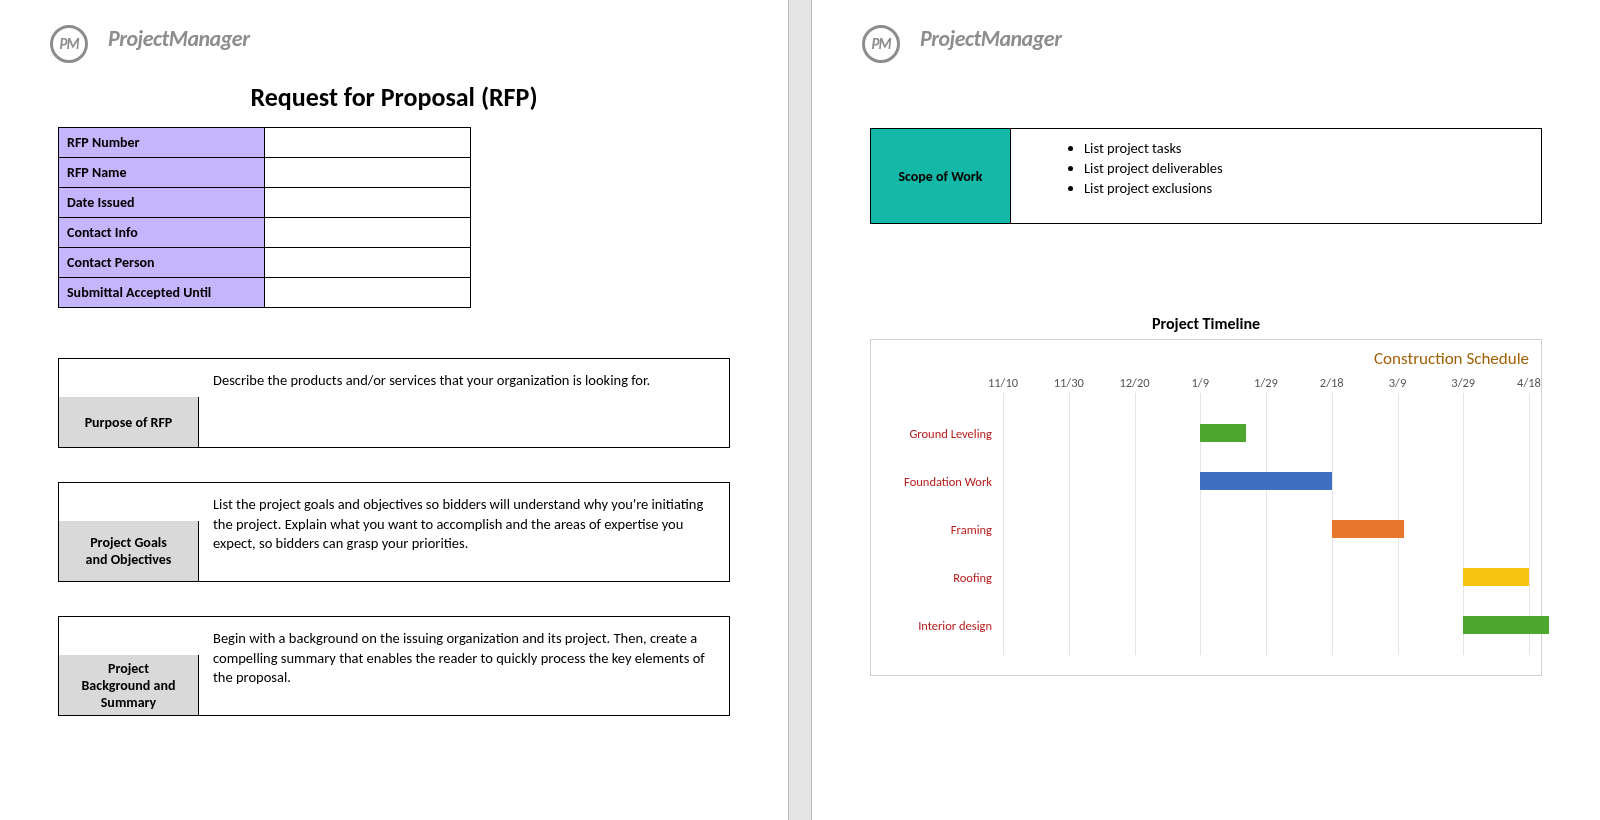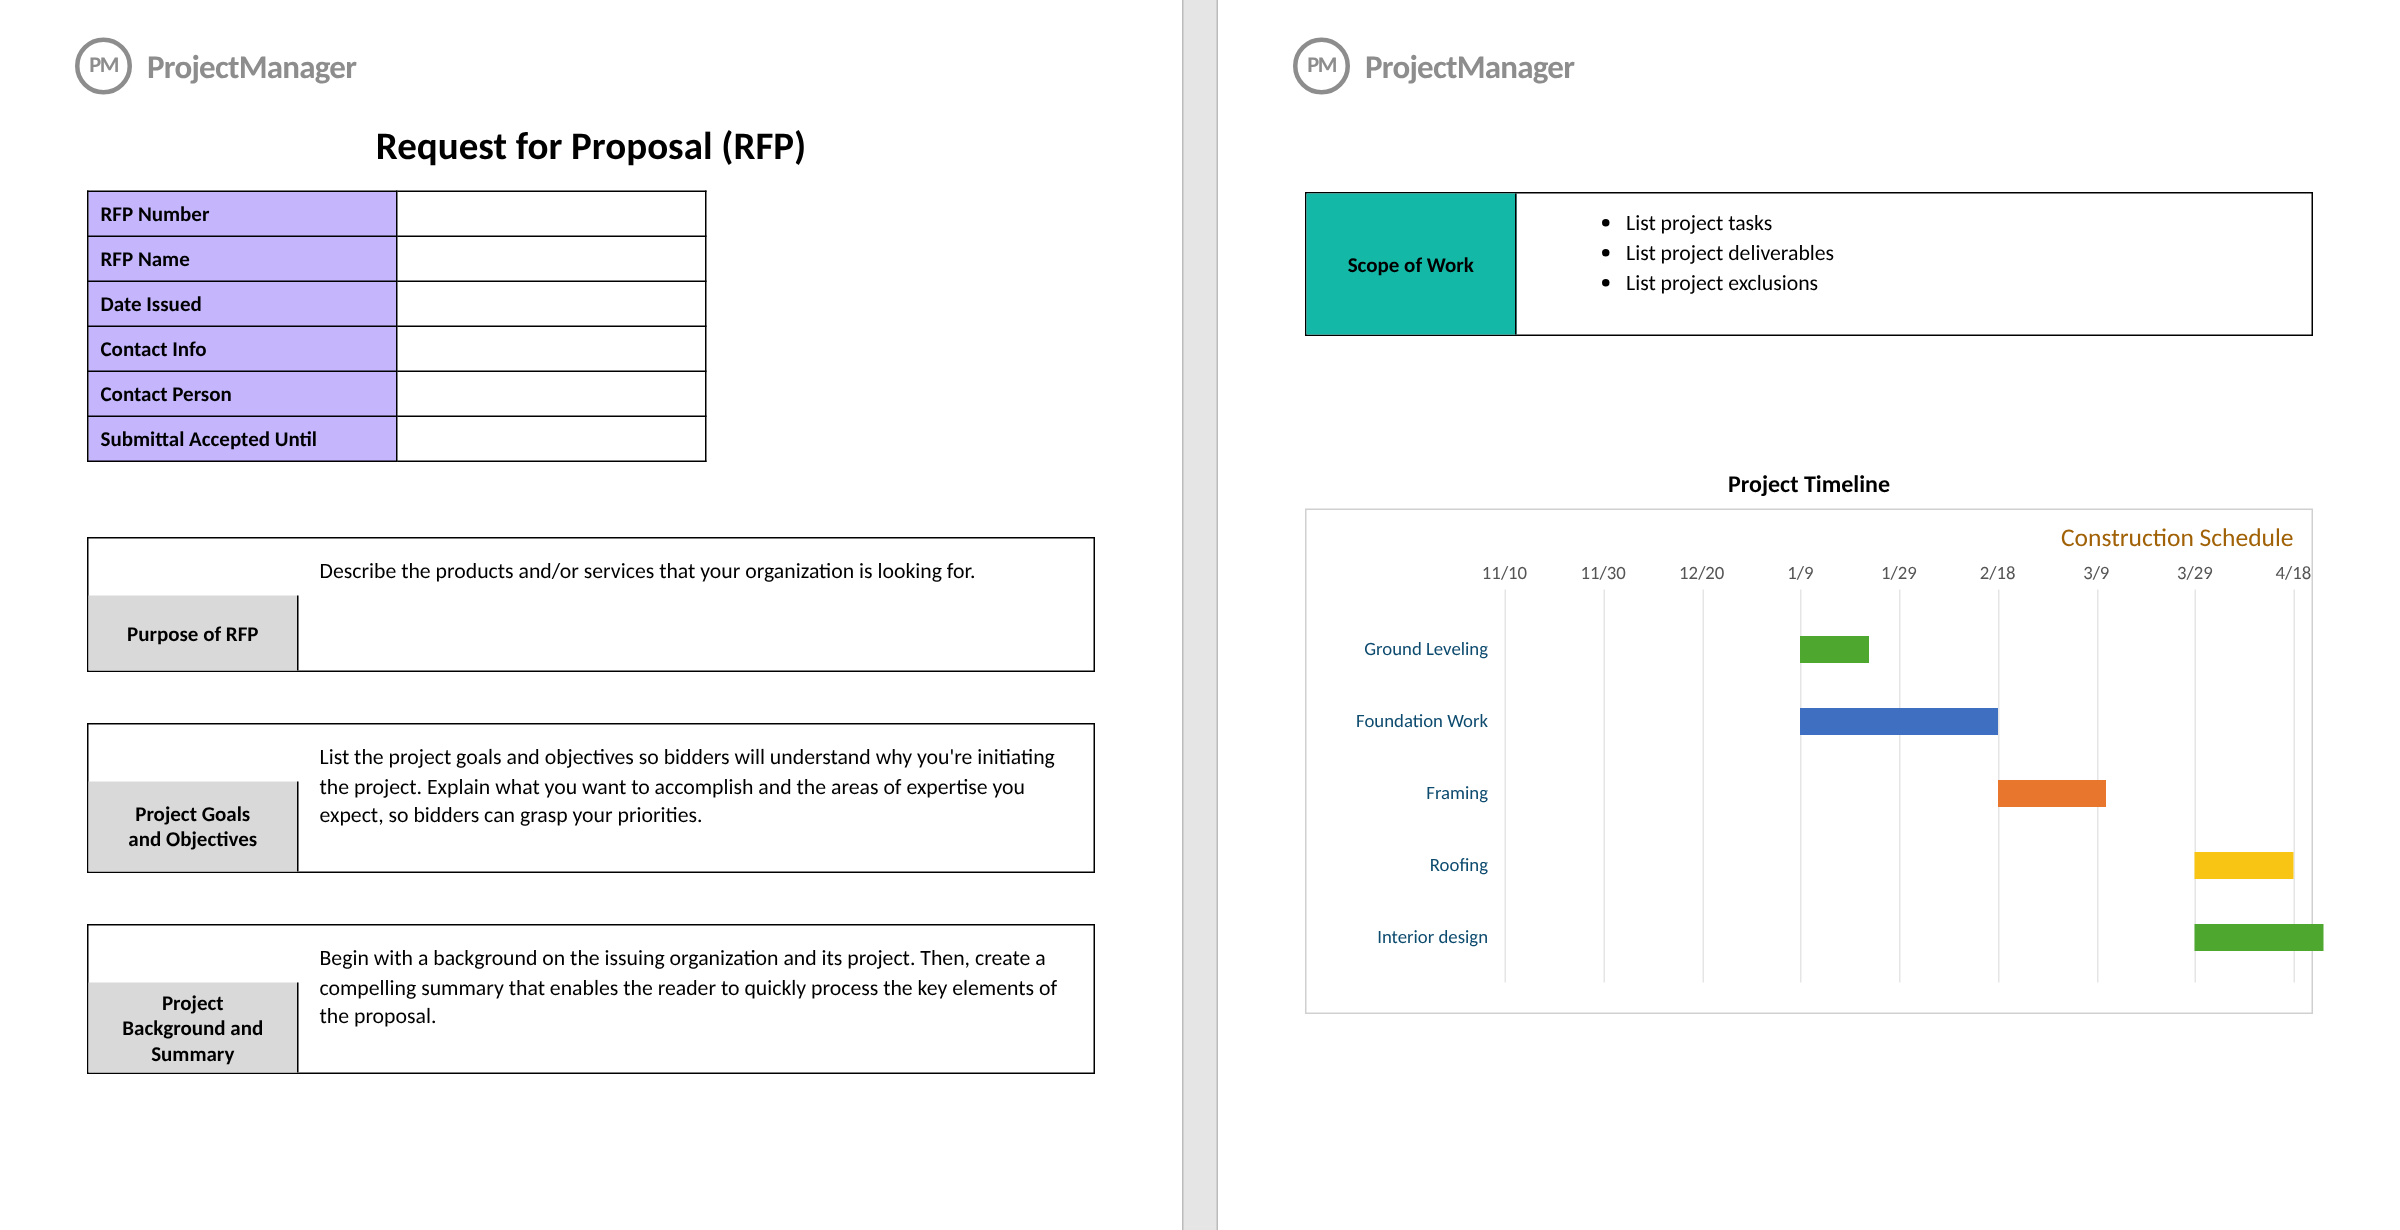--- a/index.html
+++ b/index.html
@@ -19,23 +19,23 @@
     position: relative;
   }
   .divider {
     width: 24px;
     background: #e5e5e5;
     border-left: 1px solid #bbb;
     border-right: 1px solid #bbb;
   }
   .logo-row {
     display: flex;
-    align-items: center;
-    gap: 10px;
+    gap: 20px;
     margin-bottom: 18px;
+    font-style: italic;
   }
   .logo-circle {
     width: 38px;
     height: 38px;
     border: 3px solid #8d8d8d;
     border-radius: 50%;
     display: flex;
     align-items: center;
     justify-content: center;
     font-weight: 700;
@@ -184,21 +184,21 @@
     bottom: 0;
     width: 1px;
     background: #e5e5e5;
   }
   .task-label {
     position: absolute;
     left: 0;
     width: 115px;
     text-align: right;
     font-size: 12.5px;
-    color: #0c4a6e;
+    color: #b91c1c;
     transform: translateY(-50%);
     padding-right: 6px;
   }
   .gantt-bar {
     position: absolute;
     height: 18px;
     transform: translateY(-50%);
   }
 </style>
 </head>

